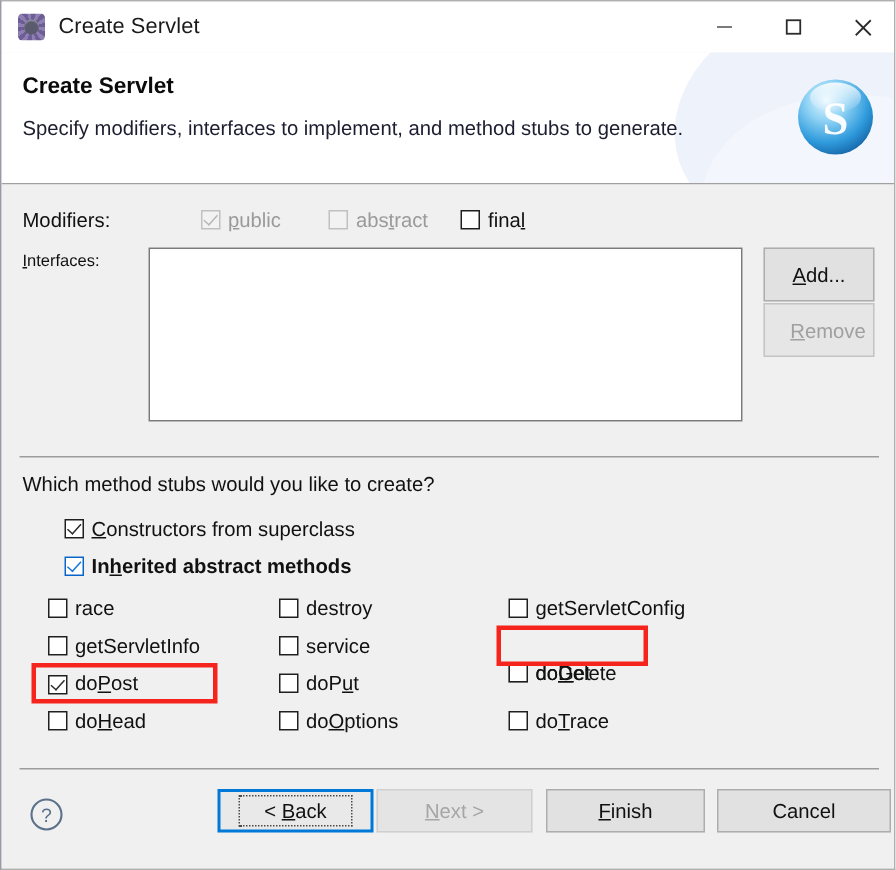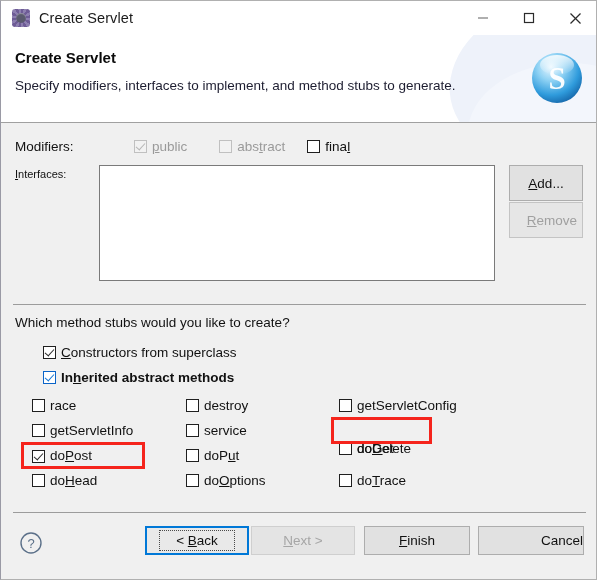--- a/index.html
+++ b/index.html
@@ -275,21 +275,21 @@
     background: #e9e9e9;
   }
   .btn.default .inner {
     border: 1px dotted #4a4a4a;
     padding: 2px 16px;
   }
   .btn.disabled { color: #a6a6a6; border-color: #cfcfcf; background: #e4e4e4; }
   #btn-back   { left: 144px; width: 104px; }
   #btn-next   { left: 250px; width: 104px; }
   #btn-finish { left: 363px; width: 106px; }
-  #btn-cancel { left: 477px; width: 106px; justify-content: flex-end; }
+  #btn-cancel { left: 477px; width: 116px; }
 </style>
 </head>
 <body>
 
 <div class="dialog">
 
   <div class="titlebar">
     <div class="title-icon">
       <div class="gear-outer"></div>
       <div class="gear-inner"></div>

